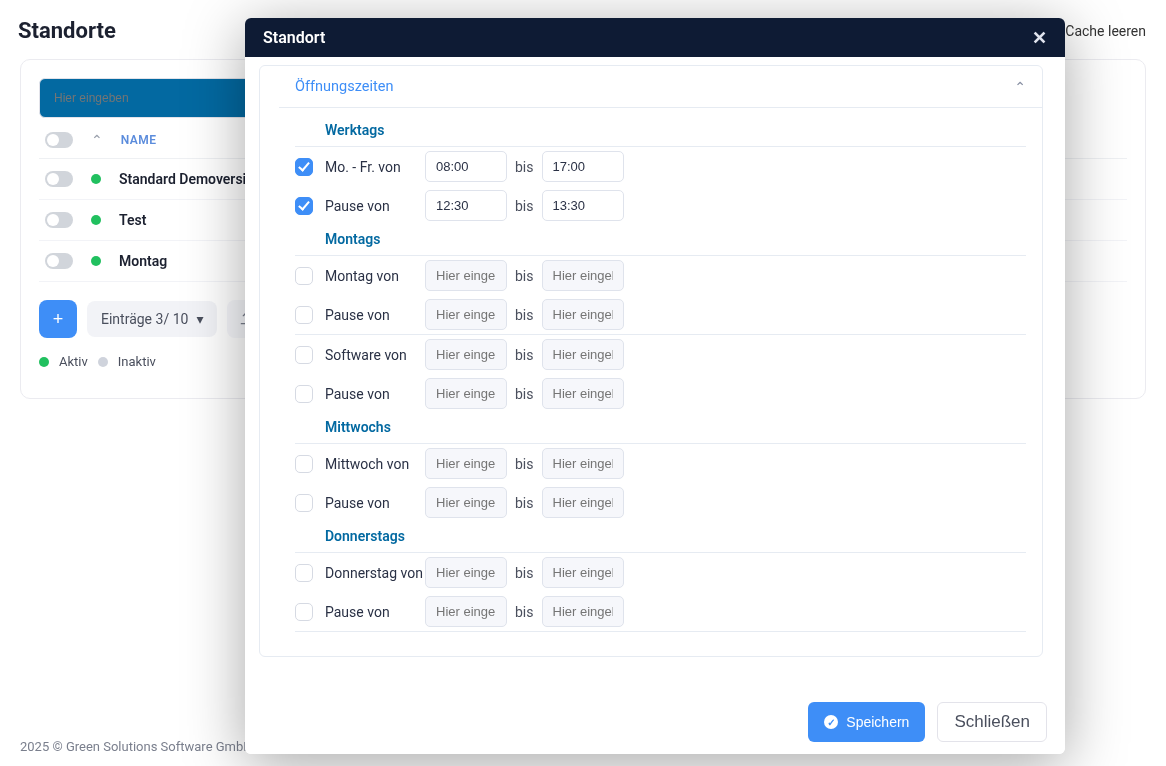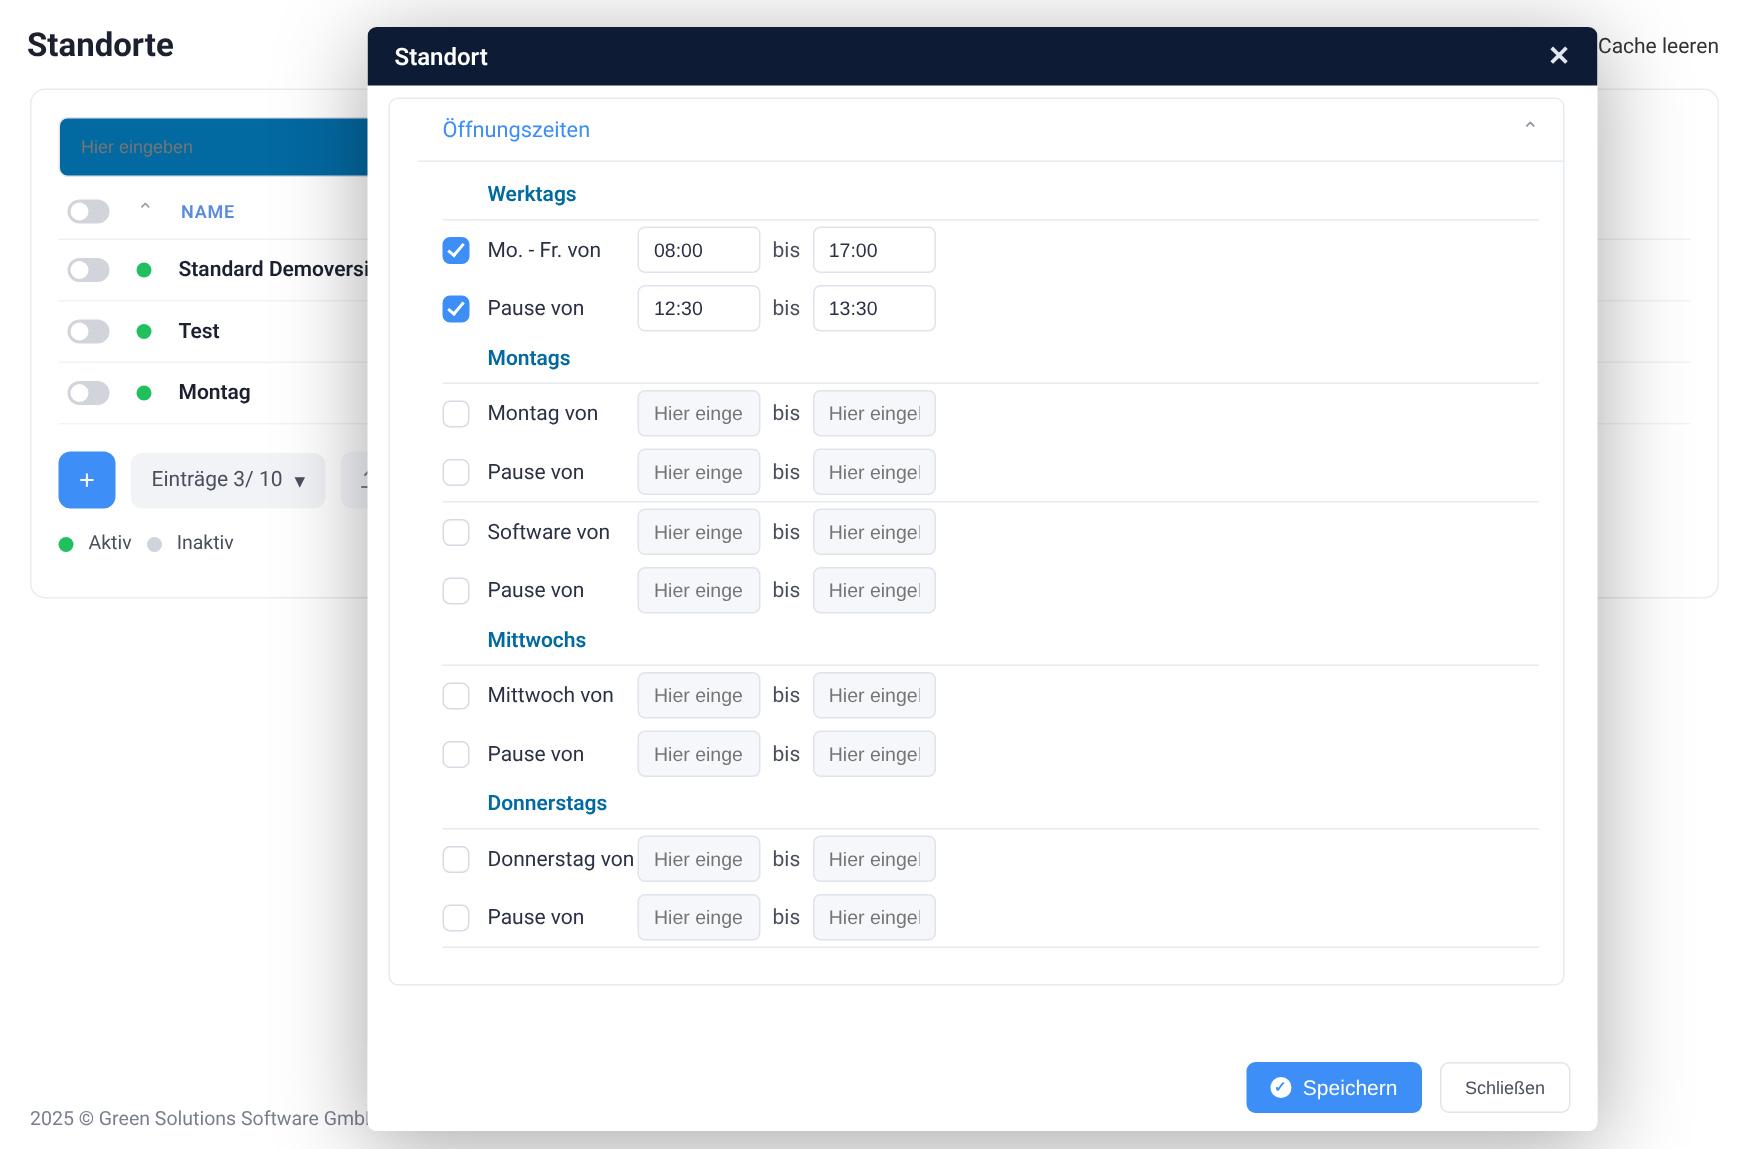--- a/index.html
+++ b/index.html
@@ -143,21 +143,21 @@
     padding:12px 18px; display:flex; justify-content:flex-end; gap:12px;
     border-top:1px solid transparent;
     background:#fff;
   }
   .btn-primary{
     background:#3e8ef7;color:#fff;border:none;border-radius:6px;
     padding:9px 16px;font-size:14px;cursor:pointer;display:flex;align-items:center;gap:8px;
   }
   .btn-primary .ok{width:14px;height:14px;border-radius:50%;background:#fff;color:#3e8ef7;font-size:10px;display:flex;align-items:center;justify-content:center;font-weight:bold;}
   .btn-secondary{
-    background:#fff;color:#4a4f5d;border:1px solid #e3e3ea;border-radius:6px;padding:9px 16px;font-size:12px;cursor:pointer;
+    background:#fff;color:#4a4f5d;border:1px solid #e3e3ea;border-radius:6px;padding:9px 16px;font-size:17px;cursor:pointer;
   }
   
   .modal-body::-webkit-scrollbar{width:8px;}
   .modal-body::-webkit-scrollbar-thumb{background:#cfd3dc;border-radius:4px;}
 </style>
 </head>
 <body>
 
 <div class="page-header">
   <div class="page-title">Standorte</div>

